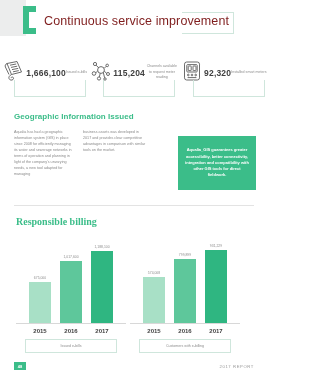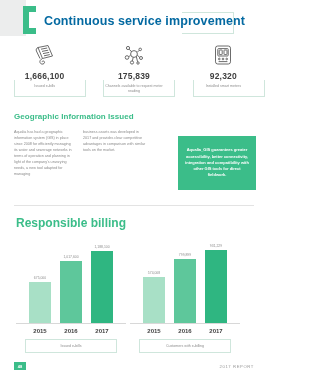--- a/index.html
+++ b/index.html
@@ -17,32 +17,32 @@
   .left-strip { position:absolute; left:0; top:0; width:26px; height:36px; background:#eceded; }
 
   
   .bracket {
     position:absolute; left:23px; top:6px; width:13px; height:28px;
     border-left:6px solid #3bbd89; border-top:6px solid #3bbd89; border-bottom:6px solid #3bbd89;
   }
 
   .title {
     position:absolute; left:44px; top:14px;
-    font-size:12.5px; font-weight:700; color:#0369a1; letter-spacing:.1px;
+    font-size:12.5px; font-weight:400; color:#7f1d1d; letter-spacing:.1px;
     white-space:nowrap;
   }
   
   .title-frame {
     position:absolute; left:182px; top:12px; width:52px; height:22px;
     border:1px solid #cfe6dc; border-left:none;
   }
 
   
   .stats { position:absolute; left:0; top:42px; width:268px; height:58px; display:flex; }
-  .stat { flex:1; display:flex; flex-direction:column; align-items:center; position:relative; }
+  .stat { flex:1; display:flex; flex-direction:row; align-items:center; position:relative;justify-content:center; }
   .stat-icon { height:26px; display:flex; align-items:center; justify-content:center; }
   .stat-num { font-size:8.5px; font-weight:bold; color:#3f3f3f; margin-top:3px; letter-spacing:.2px; }
   .stat-cap {
     font-size:3.6px; color:#8d8d8d; text-align:center; line-height:1.5;
     margin-top:3px; max-width:60px;
   }
   
   .cap-frame {
     position:absolute; top:38px; width:72px; height:17px;
     border:1px solid #cfe6dc;
@@ -66,21 +66,21 @@
     font-size:4px; font-weight:bold; line-height:1.58; text-align:center;
     padding:8px 7px; display:flex; align-items:center; justify-content:center;
   }
 
   
   .divider { position:absolute; left:14px; top:205px; width:240px; height:1px; background:#e3e3e3; }
 
   
   .charts-head {
     position:absolute; left:16px; top:216px;
-    font-size:12px; font-weight:bold; color:#3bbd89; line-height:1.28;
+    font-size:10px; font-weight:bold; color:#3bbd89; line-height:1.28;font-family:Liberation Serif, serif;
   }
 
   .chart-wrap { position:absolute; top:243px; height:100px; }
   .chart-wrap.left { left:16px; width:110px; }
   .chart-wrap.right { left:130px; width:110px; }
 
   .bars { position:relative; height:80px; display:flex; align-items:flex-end; justify-content:center; gap:9px; }
   .bar-col { width:22px; display:flex; flex-direction:column; align-items:center; justify-content:flex-end; height:100%; }
   .bar-val { font-size:3.4px; color:#8d8d8d; margin-bottom:2px; white-space:nowrap; }
   .bar { width:22px; border-radius:0; }
@@ -154,21 +154,21 @@
           <circle cx="10" cy="19.5" r="1.6"></circle>
           <circle cx="16" cy="20" r="1.2"></circle>
           <path d="M7.2 6.2 L9.7 8.9"></path>
           <path d="M15.3 9.3 L17 7.4"></path>
           <path d="M8.7 12 L6.8 13.8"></path>
           <path d="M15.3 12.3 L17.6 14.2"></path>
           <path d="M11.2 14.3 L10.4 17.9"></path>
           <path d="M14.3 13.5 L15.6 18.8"></path>
         </svg>
       </div>
-      <div class="stat-num">175,839</div>
+      <div class="stat-num">115,204</div>
       <div class="stat-cap">Channels available to request meter reading</div>
       <div class="cap-frame c2"></div>
     </div>
 
     <div class="stat">
       <div class="stat-icon">
         <svg width="24" height="24" viewBox="0 0 24 24" fill="none" stroke="#5b5b5b" stroke-width="0.9">
           <rect x="4.5" y="3" width="15" height="18" rx="2.2"></rect>
           <rect x="6.8" y="5.6" width="10.4" height="7.4" rx="0.8"></rect>
           <rect x="8.2" y="7" width="3" height="4.6" rx="0.5"></rect>

